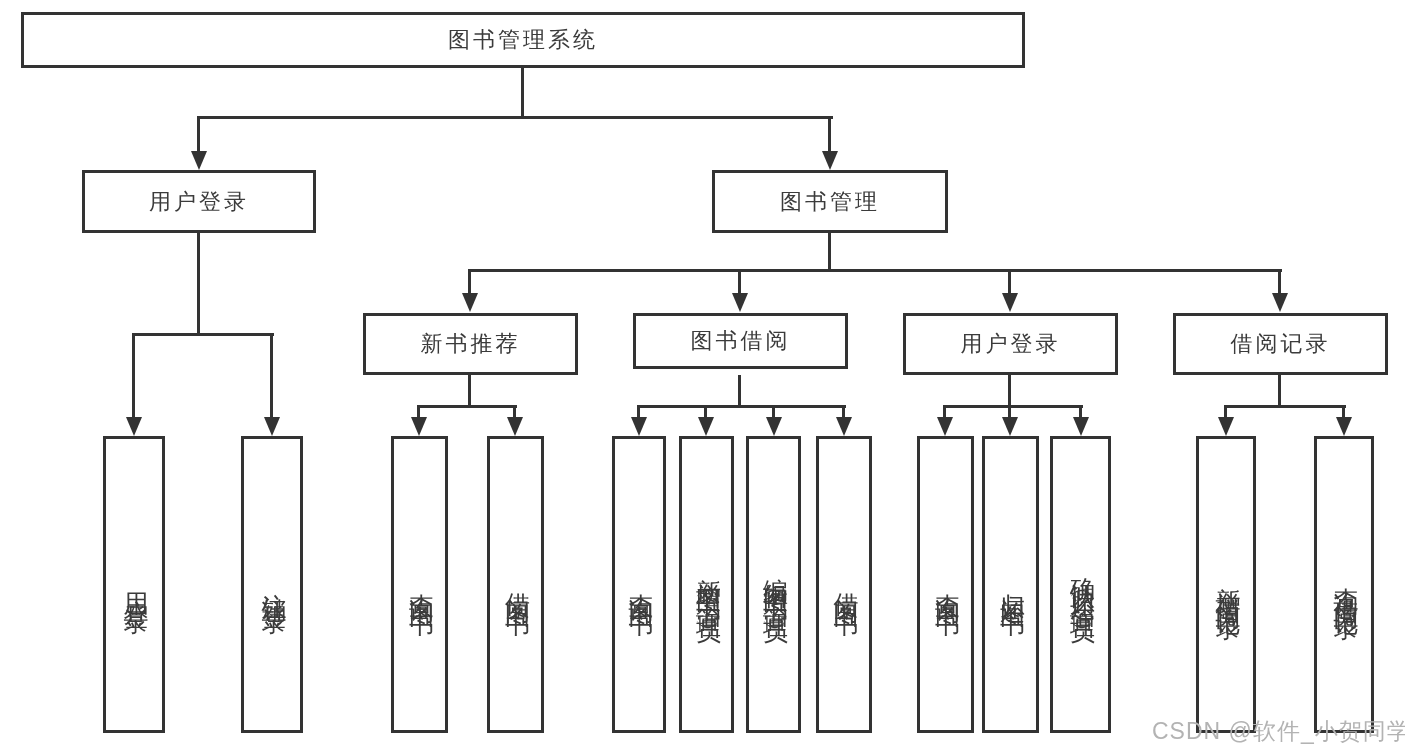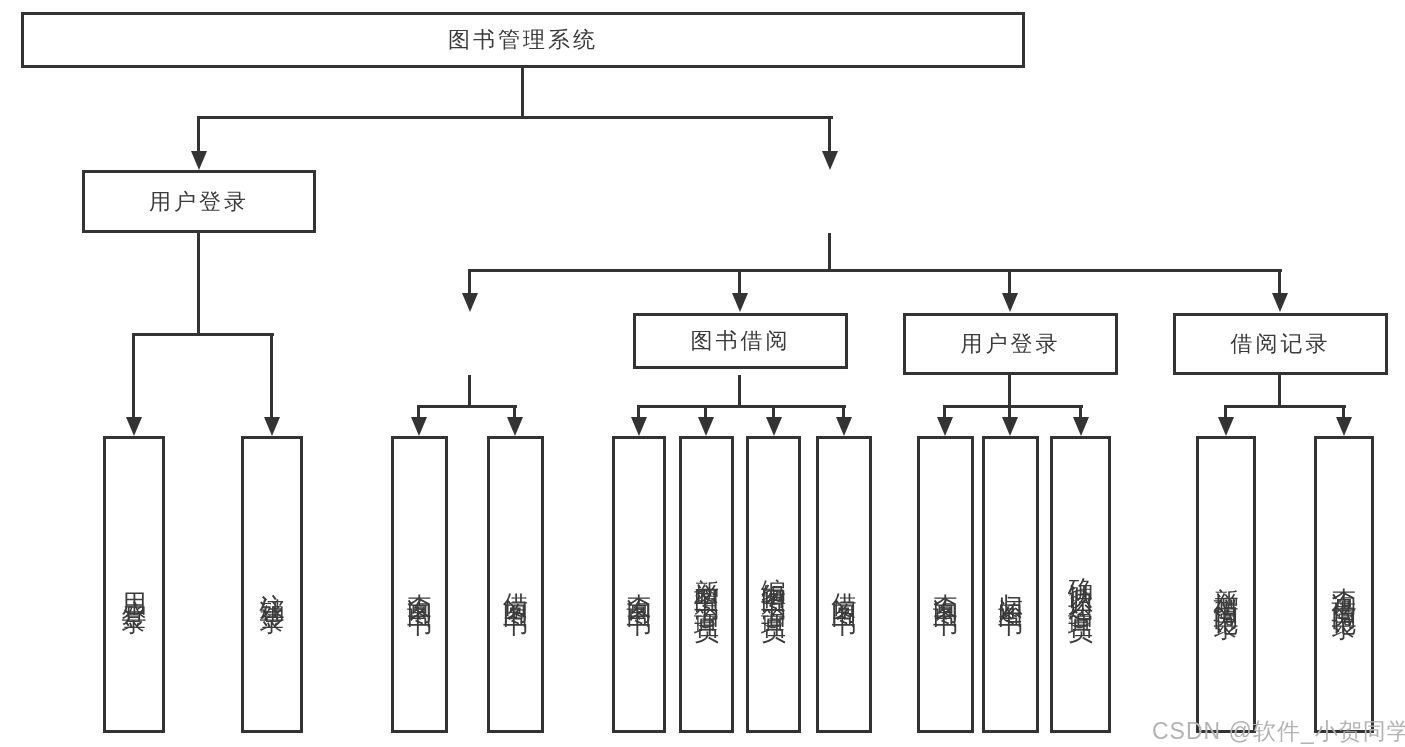--- a/index.html
+++ b/index.html
@@ -4,20 +4,21 @@
 <style>
   html,body { margin:0; padding:0; background:#ffffff; }
   .canvas {
     position:relative; width:1405px; height:747px; background:#ffffff;
     font-family:"Liberation Sans", sans-serif; color:#3b3b3b; overflow:hidden;
   }
   .box {
     position:absolute; background:#ffffff; border:3px solid #333333;
     box-sizing:border-box; display:flex; align-items:center; justify-content:center;
     z-index:2;
+    font-family:Liberation Mono, monospace;
   }
   .box.h .lbl { font-size:22px; letter-spacing:3px; white-space:nowrap; }
   .box.v .lbl {
     writing-mode:vertical-rl; text-orientation:mixed;
     font-size:25px; letter-spacing:6px; line-height:1; white-space:nowrap;
   }
   .vline { position:absolute; width:3px; background:#333333; z-index:1; }
   .hline { position:absolute; height:3px; background:#333333; z-index:1; }
   .arr {
     position:absolute; width:0; height:0; z-index:1;
@@ -41,39 +42,45 @@
   <div class="vline" style="left:521px;top:68px;height:50px"></div>
   <div class="hline" style="left:197px;top:116px;width:636px"></div>
   <div class="vline" style="left:197px;top:116px;height:38px"></div>
   <div class="arr" style="left:191px;top:151px"></div>
   <div class="vline" style="left:828px;top:116px;height:38px"></div>
   <div class="arr" style="left:822px;top:151px"></div>
 
   <div class="box h" style="left:82px;top:170px;width:234px;height:63px">
     <span class="lbl">用户登录</span>
   </div>
+  <div class="box h" style="left:712px;top:170px;width:236px;height:63px">
+    <span class="lbl">图书管理</span>
+  </div>
 
   <div class="vline" style="left:197px;top:233px;height:103px"></div>
   <div class="hline" style="left:132px;top:333px;width:142px"></div>
   <div class="vline" style="left:132px;top:333px;height:84px"></div>
   <div class="arr" style="left:126px;top:417px"></div>
   <div class="vline" style="left:270px;top:333px;height:84px"></div>
   <div class="arr" style="left:264px;top:417px"></div>
 
   <div class="vline" style="left:828px;top:233px;height:39px"></div>
   <div class="hline" style="left:468px;top:269px;width:814px"></div>
   <div class="vline" style="left:468px;top:269px;height:26px"></div>
   <div class="arr" style="left:462px;top:293px"></div>
   <div class="vline" style="left:738px;top:269px;height:26px"></div>
   <div class="arr" style="left:732px;top:293px"></div>
   <div class="vline" style="left:1008px;top:269px;height:26px"></div>
   <div class="arr" style="left:1002px;top:293px"></div>
   <div class="vline" style="left:1278px;top:269px;height:26px"></div>
   <div class="arr" style="left:1272px;top:293px"></div>
 
+  <div class="box h" style="left:363px;top:313px;width:215px;height:62px">
+    <span class="lbl">新书推荐</span>
+  </div>
   <div class="box h" style="left:633px;top:313px;width:215px;height:56px">
     <span class="lbl">图书借阅</span>
   </div>
   <div class="box h" style="left:903px;top:313px;width:215px;height:62px">
     <span class="lbl">用户登录</span>
   </div>
   <div class="box h" style="left:1173px;top:313px;width:215px;height:62px">
     <span class="lbl">借阅记录</span>
   </div>
 

